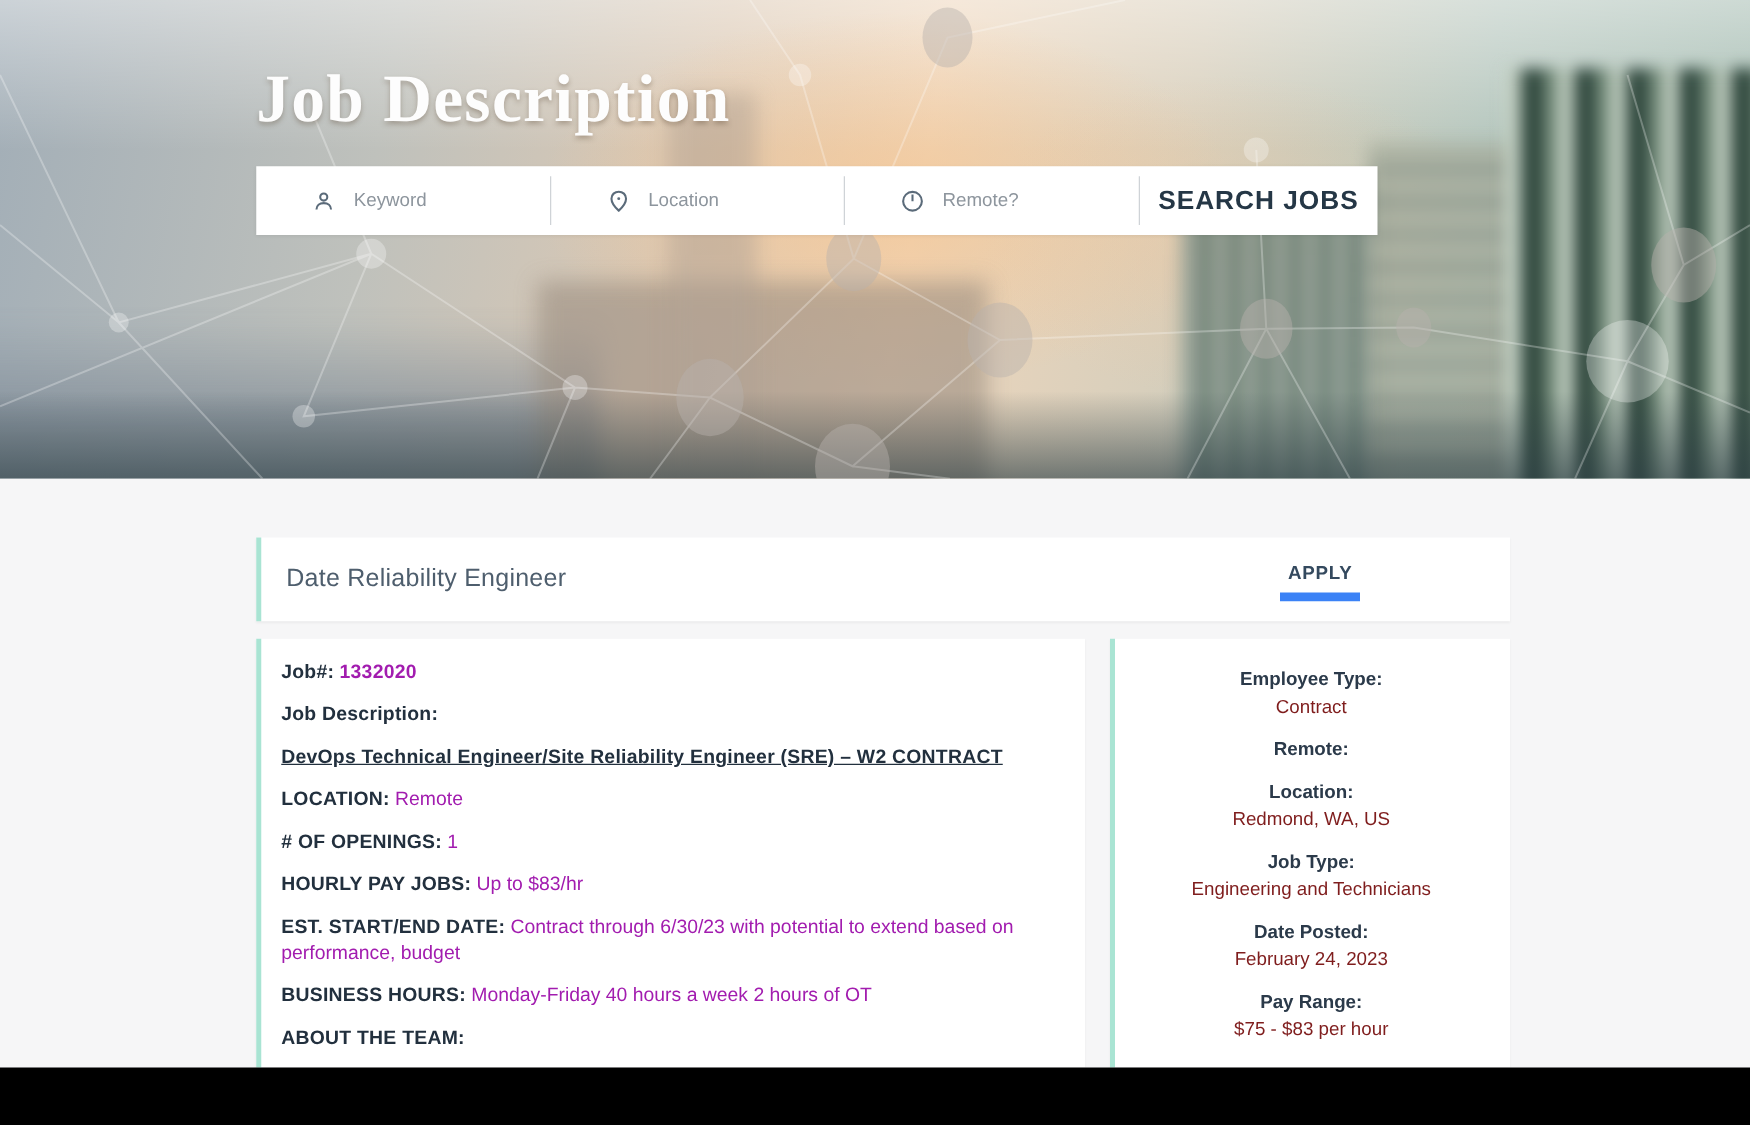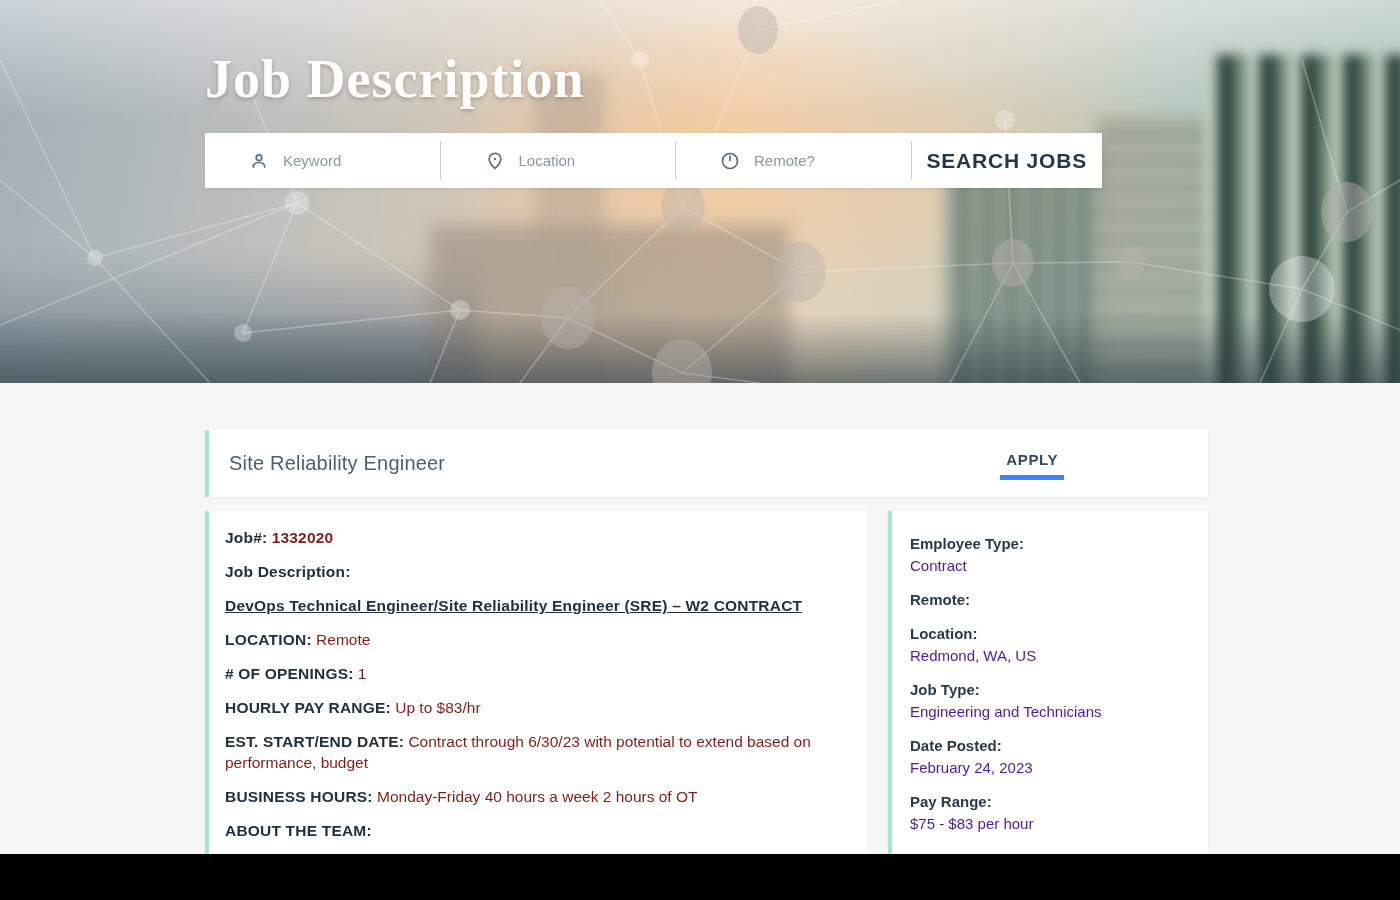--- a/index.html
+++ b/index.html
@@ -49,32 +49,32 @@
   
   .content-bg { position:absolute; left:0; top:383px; width:1400px; height:471px; background:#f6f6f7; }
 
   .card { position:absolute; background:#fff; border-left:4px solid #a9e4d3; box-shadow:0 1px 2px rgba(0,0,0,.05); }
 
   .title-card { left:205px; top:430px; width:1003px; height:67px; display:flex; align-items:center;
                 justify-content:space-between; padding:0 24px 0 20px; }
   .job-title { font-size:20px; color:#4e5e6d; letter-spacing:.2px; }
   .apply-btn { background:none; border:none; cursor:pointer; font-family:"Liberation Sans", sans-serif;
                font-weight:bold; font-size:15px; letter-spacing:.6px; color:#34495e;
-               border-bottom:5px solid #3b82f6; padding:4px 6px 7px 6px; margin-right:120px; }
+               border-bottom:7px solid #3b82f6; padding:4px 6px 7px 6px; margin-right:96px; }
 
   .main-card { left:205px; top:511px; width:663px; height:343px; padding:16px 40px 10px 16px; }
   .detail-line { font-size:15.5px; line-height:21px; margin-bottom:13px; color:#22303e; }
   .dl { font-weight:bold; color:#22303e; letter-spacing:.2px;margin-top:18px; }
-  .dv { font-weight:normal; color:#7f1d1d; }
+  .dv { font-weight:normal; color:#a21caf; }
   .detail-link { font-weight:bold; color:#22303e; text-decoration:underline; cursor:pointer; letter-spacing:.2px; }
 
   .side-card { left:888px; top:511px; width:320px; height:343px; padding:22px 20px 10px 18px; }
-  .side-pair { margin-bottom:12px; }
+  .side-pair { margin-bottom:12px;text-align:center; }
   .side-label { font-weight:bold; font-size:15px; color:#2b3a4a; line-height:22px; }
-  .side-value { font-size:15px; color:#4c1d95; line-height:22px; }
+  .side-value { font-size:15px; color:#7f1d1d; line-height:22px; }
 
   .bottom-bar { position:absolute; left:0; top:854px; width:1400px; height:46px; background:#000; }
 </style>
 </head>
 <body>
 
 <div id="page">
 
   <div class="hero">
     <div class="skytop"></div>
@@ -145,21 +145,21 @@
         <input type="text" placeholder="Remote?" style="">
       </div>
       <div class="sdivider"></div>
       <div class="sbutton">SEARCH JOBS</div>
     </div>
   </div>
 
   <div class="content-bg"></div>
 
   <div class="card title-card">
-    <div class="job-title">Site Reliability Engineer</div>
+    <div class="job-title">Date Reliability Engineer</div>
     <button class="apply-btn">APPLY</button>
   </div>
 
   <div class="card main-card">
     <p class="detail-line">
       <span class="dl">Job#:</span>
       <span class="dv dl" style="font-weight:bold;">1332020</span>
     </p>
     <p class="detail-line">
       <span class="dl">Job Description:</span>
@@ -169,21 +169,21 @@
     </p>
     <p class="detail-line">
       <span class="dl">LOCATION:</span>
       <span class="dv">Remote</span>
     </p>
     <p class="detail-line">
       <span class="dl"># OF OPENINGS:</span>
       <span class="dv">1</span>
     </p>
     <p class="detail-line">
-      <span class="dl">HOURLY PAY RANGE:</span>
+      <span class="dl">HOURLY PAY JOBS:</span>
       <span class="dv">Up to $83/hr</span>
     </p>
     <p class="detail-line">
       <span class="dl">EST. START/END DATE:</span>
       <span class="dv">Contract through 6/30/23 with potential to extend based on performance, budget</span>
     </p>
     <p class="detail-line">
       <span class="dl">BUSINESS HOURS:</span>
       <span class="dv">Monday-Friday 40 hours a week 2 hours of OT</span>
     </p>

